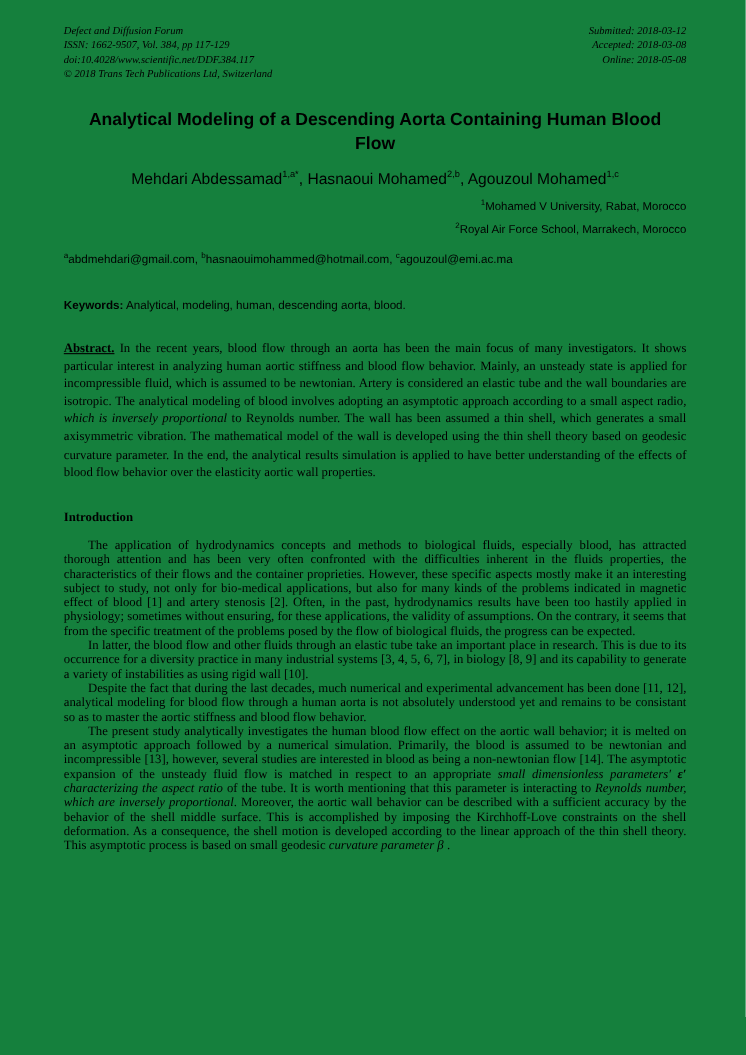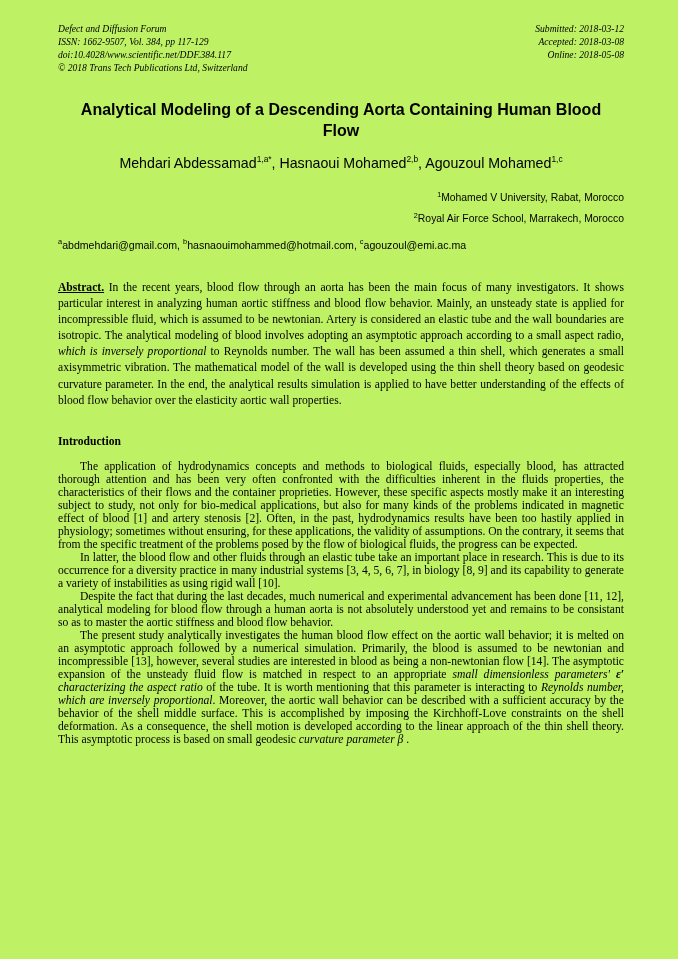--- a/index.html
+++ b/index.html
@@ -14,21 +14,21 @@
     font-family: "Liberation Serif", "DejaVu Serif", serif;
     color: #000000;
     -webkit-font-smoothing: none;
   }
   .page {
     position: relative;
     width: 678px;
     height: 959px;
     box-sizing: border-box;
     padding: 22px 54px 0 58px;
-    background: #bef264;
+    background: #15803d;
   }
 
   
   .journal-header {
     display: flex;
     justify-content: space-between;
     align-items: flex-start;
     font-style: italic;
     font-size: 9.6px;
     line-height: 13.0px;
@@ -48,21 +48,21 @@
     text-align: center;
     margin: 0 12px 13px 12px;
   }
 
   
   .authors {
     font-family: "Liberation Sans", "DejaVu Sans", sans-serif;
     font-size: 14.2px;
     line-height: 19px;
     text-align: center;
-    margin-bottom: 18px;
+    margin-bottom: 9px;
   }
   .authors sup { font-size: 8.4px; vertical-align: super; line-height: 0; }
 
   .affiliation {
     font-family: "Liberation Sans", "DejaVu Sans", sans-serif;
     font-size: 10.4px;
     line-height: 14px;
     text-align: right;
     margin-bottom: 7px;
   }
@@ -145,20 +145,24 @@
     <sup>1</sup><span>Mohamed V University, Rabat, Morocco</span>
   </div>
   <div class="affiliation">
     <sup>2</sup><span>Royal Air Force School, Marrakech, Morocco</span>
   </div>
 
   <div class="emails">
     <sup>a</sup><span>abdmehdari@gmail.com</span>, <sup>b</sup><span>hasnaouimohammed@hotmail.com</span>, <sup>c</sup><span>agouzoul@emi.ac.ma</span>
   </div>
 
+  <div class="keywords">
+    <span class="kw-label">Keywords:</span>
+    <span>Analytical, modeling, human, descending aorta, blood.</span>
+  </div>
 
   <div class="abstract">
     <span class="ab-label">Abstract.</span>
     <span>In the recent years, blood flow through an aorta has been the main focus of many investigators. It shows particular interest in analyzing human aortic stiffness and blood flow behavior. Mainly, an unsteady state is applied for incompressible fluid, which is assumed to be newtonian. Artery is considered an elastic tube and the wall boundaries are isotropic. The analytical modeling of blood involves adopting an asymptotic approach according to a small aspect radio, </span><i>which is inversely proportional</i><span> to Reynolds number. The wall has been assumed a thin shell, which generates a small axisymmetric vibration. The mathematical model of the wall is developed using the thin shell theory based on geodesic curvature parameter. In the end, the analytical results simulation is applied to have better understanding of the effects of blood flow behavior over the elasticity aortic wall properties.</span>
   </div>
 
   <div class="section-heading">Introduction</div>
 
   <p class="body-par">The application of hydrodynamics concepts and methods to biological fluids, especially blood, has attracted thorough attention and has been very often confronted with the difficulties inherent in the fluids properties, the characteristics of their flows and the container proprieties. However, these specific aspects mostly make it an interesting subject to study, not only for bio-medical applications, but also for many kinds of the problems indicated in magnetic effect of blood [1] and artery stenosis [2]. Often, in the past, hydrodynamics results have been too hastily applied in physiology; sometimes without ensuring, for these applications, the validity of assumptions. On the contrary, it seems that from the specific treatment of the problems posed by the flow of biological fluids, the progress can be expected.</p>
   <p class="body-par">In latter, the blood flow and other fluids through an elastic tube take an important place in research. This is due to its occurrence for a diversity practice in many industrial systems [3, 4, 5, 6, 7], in biology [8, 9] and its capability to generate a variety of instabilities as using rigid wall [10].</p>

